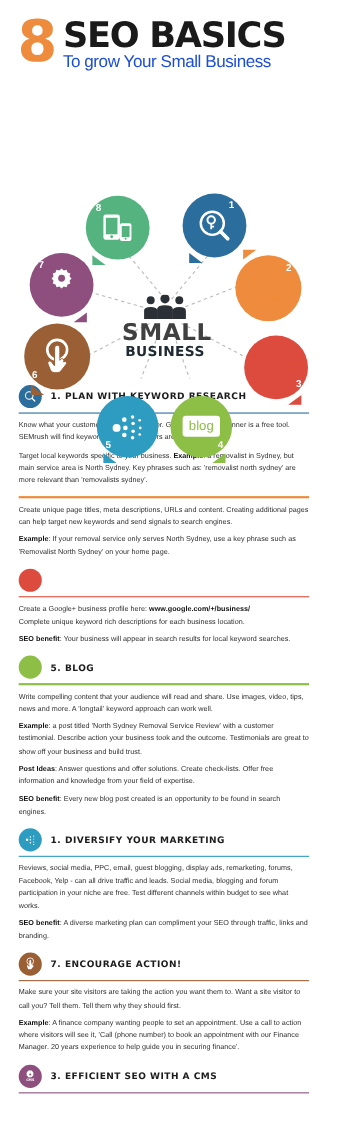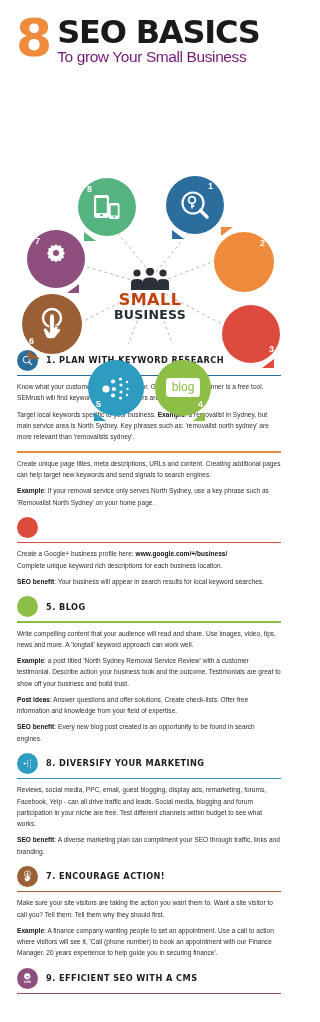--- a/index.html
+++ b/index.html
@@ -30,21 +30,21 @@
   .main-title {
     font-size: 32px;
     font-weight: bold;
     color: #1a1a1a;
     letter-spacing: -1.2px;
     line-height: 0.92;
     font-family: "DejaVu Sans", sans-serif;
   }
   .sub-title {
     font-size: 15.5px;
-    color: #701a75;
+    color: #1d4ed8;
     letter-spacing: -0.4px;
     margin-top: 2px;
     line-height: 1.05;
   }
 
   
   .diagram {
     position: relative;
     height: 272px;
     width: 298px;
@@ -88,22 +88,22 @@
   }
 
   
   .center-node {
     position: absolute;
     left: 111px; top: 196px;
     width: 78px;
     text-align: center;
   }
   .center-word-1 {
-    font-size: 16px; font-weight: bold;
-    color: #c2410c; letter-spacing: 0.5px; line-height: 1;
+    font-size: 21px; font-weight: bold;
+    color: #404040; letter-spacing: 0.5px; line-height: 1;
     font-family: "DejaVu Sans", sans-serif;
   }
   .center-word-2 {
     font-size: 12.5px; font-weight: bold;
     color: #1f2a33; letter-spacing: 0.3px; line-height: 1.05;
     font-family: "DejaVu Sans", sans-serif;
   }
   .lines { position: absolute; left: 0; top: 0; }
 
   
@@ -326,21 +326,21 @@
             <circle cx="7" cy="14" r="3" fill="#fff"></circle>
             <circle cx="15" cy="7" r="1.9" fill="#fff"></circle>
             <circle cx="15" cy="14" r="1.9" fill="#fff"></circle>
             <circle cx="15" cy="21" r="1.9" fill="#fff"></circle>
             <circle cx="23" cy="5" r="1.4" fill="#fff"></circle>
             <circle cx="23" cy="12" r="1.4" fill="#fff"></circle>
             <circle cx="23" cy="19" r="1.4" fill="#fff"></circle>
             <circle cx="23" cy="25" r="1.4" fill="#fff"></circle>
           </svg>
         </div>
-        <div class="sec-title">8. DIVERSIFY YOUR MARKETING</div>
+        <div class="sec-title">1. DIVERSIFY YOUR MARKETING</div>
       </div>
       <div class="sec-rule" style="background: rgb(46, 155, 192);"></div>
       <div class="sec-body">
         <p>Reviews, social media, PPC, email, guest blogging, display ads, remarketing, forums, Facebook, Yelp - can all drive traffic and leads. Social media, blogging and forum participation in your niche are free. Test different channels within budget to see what works.</p>
         <p><b>SEO benefit</b>: A diverse marketing plan can compliment your SEO through traffic, links and branding.</p>
       </div>
     </div>
     <div class="section">
       <div class="sec-head">
         <div class="sec-icon" style="background: rgb(154, 95, 53); color: rgb(154, 95, 53);">
@@ -359,17 +359,17 @@
     </div>
     <div class="section">
       <div class="sec-head">
         <div class="sec-icon" style="background: rgb(142, 79, 126); color: rgb(142, 79, 126);">
           <svg width="11" height="13" viewBox="0 0 24 30">
             <path d="M12 1.6 l2.4 2.1 3.0 -0.9 1.1 3.0 3.0 1.1 -0.9 3.0 2.1 2.4 -2.1 2.4 0.9 3.0 -3.0 1.1 -1.1 3.0 -3.0 -0.9 -2.4 2.1 -2.4 -2.1 -3.0 0.9 -1.1 -3.0 -3.0 -1.1 0.9 -3.0 -2.1 -2.4 2.1 -2.4 -0.9 -3.0 3.0 -1.1 1.1 -3.0 3.0 0.9 z" fill="#fff" transform="scale(0.74) translate(3.5,1)"></path>
             <circle cx="12" cy="11.2" r="2.2" fill="#8e4f7e"></circle>
             <text x="12" y="25" font-size="7" fill="#fff" text-anchor="middle" font-family="DejaVu Sans">CMS</text>
           </svg>
         </div>
-        <div class="sec-title">9. EFFICIENT SEO WITH A CMS</div>
+        <div class="sec-title">3. EFFICIENT SEO WITH A CMS</div>
       </div>
       <div class="sec-rule" style="background: rgb(142, 79, 126);"></div>
     </div>
   </div>
 
 </body></html>

